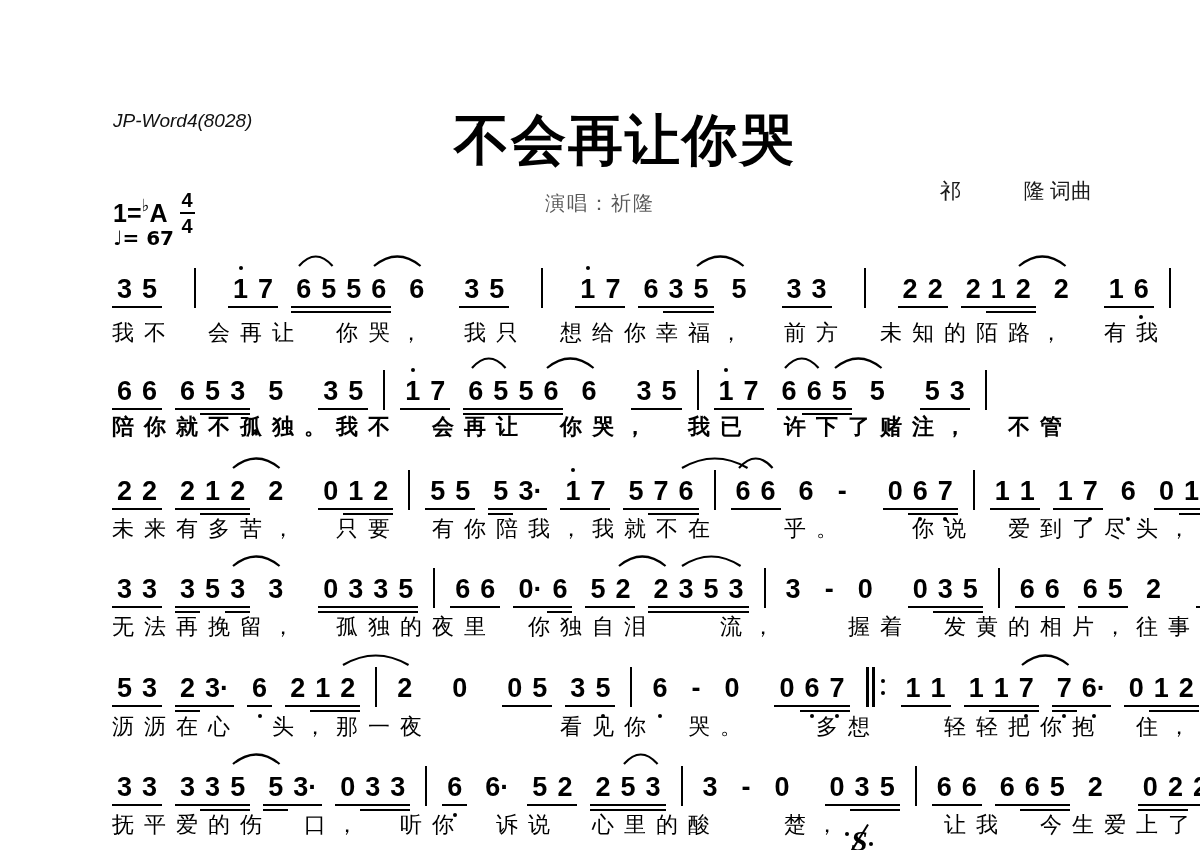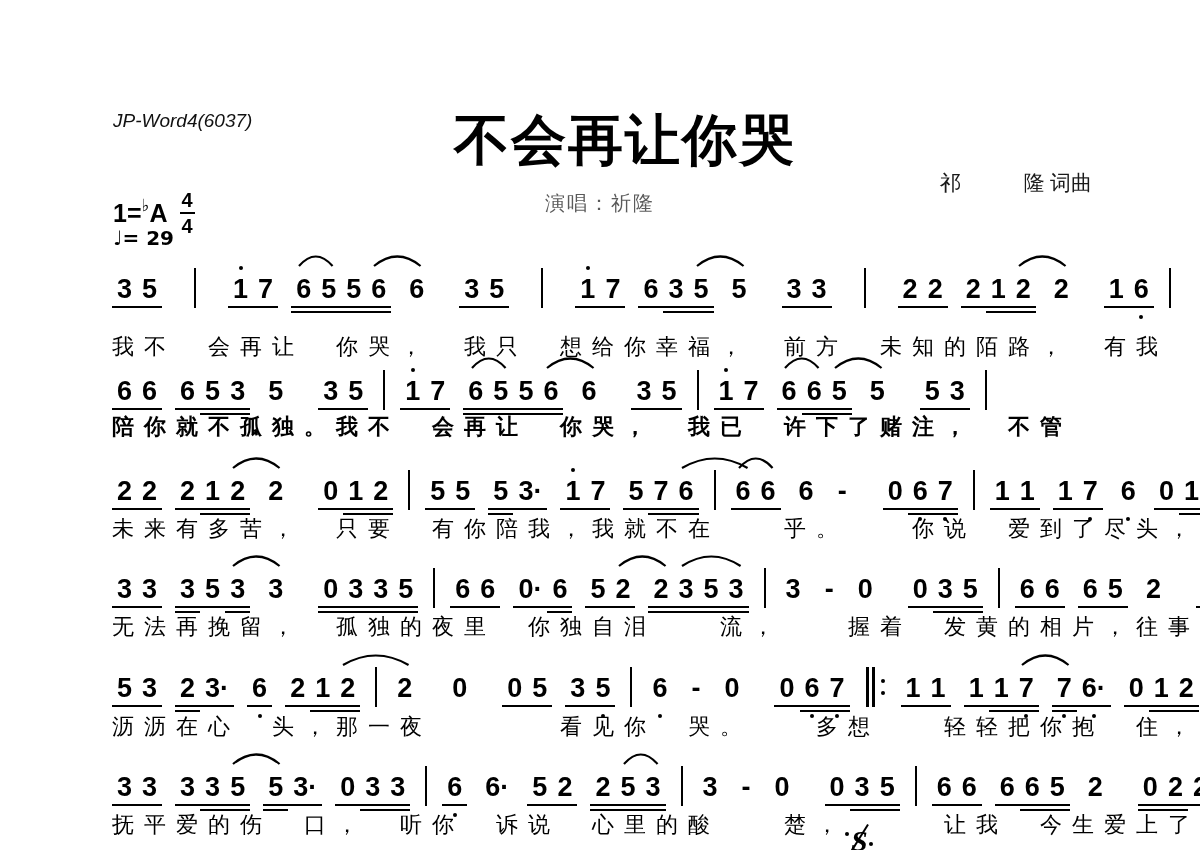--- a/index.html
+++ b/index.html
@@ -13,21 +13,21 @@
   }
   .title{
     position:absolute;left:0;top:104px;width:1200px;text-align:center;
     font-weight:bold;font-size:55px;letter-spacing:2px;margin-left:25px;
   }
   .subtitle{
     position:absolute;left:0;top:190px;width:1200px;text-align:center;
     font-size:20px;color:#5a5a5a;letter-spacing:2px;
   }
   .credits{
-    position:absolute;right:108px;top:168px;text-align:right;
+    position:absolute;right:108px;top:176px;text-align:right;
     font-size:21px;line-height:1.45;color:#1a1a1a;
   }
   .keyrow{position:absolute;left:113px;top:190px;display:flex;align-items:center;
     font-family:"Liberation Sans","DejaVu Sans",sans-serif;}
   .keymain{font-weight:bold;font-size:25px;}
   .flat{font-size:17px;vertical-align:8px;position:relative;top:-8px;font-weight:bold;}
   .meter{display:inline-block;margin-left:12px;text-align:center;font-weight:bold;font-size:20px;line-height:1;}
   .meter .num{padding:0 2px 2px 2px;}
   .meter .den{padding:2px 2px 0 2px;border-top:2px solid #000;}
   .tempo{
@@ -65,47 +65,47 @@
   }
   .segno .s{position:absolute;left:6px;top:0;}
   .segno .slash{position:absolute;left:13px;top:-2px;width:2px;height:34px;background:#000;transform:rotate(32deg);}
   .segno .d1,.segno .d2{position:absolute;width:4px;height:4px;border-radius:50%;background:#000;}
   .segno .d1{left:0;top:8px;}
   .segno .d2{right:2px;top:18px;}
 </style>
 </head>
 <body>
 
-<div class="watermark">JP-Word4(6037)</div>
+<div class="watermark">JP-Word4(8028)</div>
 <div class="title">不会再让你哭</div>
 <div class="subtitle">演唱：祈隆</div>
 <div class="credits">
   <div>祁　　　隆  词曲</div>
 </div>
 <div class="keyrow">
   <span class="keymain">1=</span>
     <span class="flat">♭</span>
     <span class="keymain">A</span>
   <span class="meter">
     <span class="num" style="display:block;">4</span>
     <span class="den" style="display:block;">4</span>
   </span>
 </div>
-<div class="tempo">♩= 29</div>
+<div class="tempo">♩= 67</div>
 
 <div class="noterow" id="nl0" style="top: 268px;"><span class="tok note">3<span class="u1"></span></span><span class="tok note">5<span class="u1"></span></span><span class="tok sp2"></span><span class="tok bar"></span><span class="tok sp2"></span><span class="tok note">1<span class="u1"></span><span class="hdot"></span></span><span class="tok note">7<span class="u1"></span></span><span class="tok sp1"></span><span class="tok note">6<span class="u1"></span><span class="u2"></span></span><span class="tok note">5<span class="u1"></span><span class="u2"></span></span><span class="tok note">5<span class="u1"></span><span class="u2"></span></span><span class="tok note">6<span class="u1"></span><span class="u2"></span></span><span class="tok sp1"></span><span class="tok note">6</span><span class="tok sp2"></span><span class="tok note">3<span class="u1"></span></span><span class="tok note">5<span class="u1"></span></span><span class="tok sp2"></span><span class="tok bar"></span><span class="tok sp2"></span><span class="tok note">1<span class="u1"></span><span class="hdot"></span></span><span class="tok note">7<span class="u1"></span></span><span class="tok sp1"></span><span class="tok note">6<span class="u1"></span></span><span class="tok note">3<span class="u1"></span><span class="u2"></span></span><span class="tok note">5<span class="u1"></span><span class="u2"></span></span><span class="tok sp1"></span><span class="tok note">5</span><span class="tok sp2"></span><span class="tok note">3<span class="u1"></span></span><span class="tok note">3<span class="u1"></span></span><span class="tok sp2"></span><span class="tok bar"></span><span class="tok sp2"></span><span class="tok note">2<span class="u1"></span></span><span class="tok note">2<span class="u1"></span></span><span class="tok sp1"></span><span class="tok note">2<span class="u1"></span></span><span class="tok note">1<span class="u1"></span><span class="u2"></span></span><span class="tok note">2<span class="u1"></span><span class="u2"></span></span><span class="tok sp1"></span><span class="tok note">2</span><span class="tok sp2"></span><span class="tok note">1<span class="u1"></span></span><span class="tok note">6<span class="u1"></span><span class="ldot"></span></span><span class="tok sp1"></span><span class="tok bar"></span><svg class="arc" width="37.546875" height="18" style="left: 185.383px;">
       <path d="M2,15 Q 18.7734375,-4 35.546875,15" fill="none" stroke="#000" stroke-width="2.2"></path>
     </svg><svg class="arc" width="50.546875" height="18" style="left: 260.477px;">
       <path d="M2,15 Q 25.2734375,-4 48.546875,15" fill="none" stroke="#000" stroke-width="2.2"></path>
     </svg><svg class="arc" width="50.546875" height="18" style="left: 582.727px;">
       <path d="M2,15 Q 25.2734375,-4 48.546875,15" fill="none" stroke="#000" stroke-width="2.2"></path>
     </svg><svg class="arc" width="50.546875" height="18" style="left: 904.977px;">
       <path d="M2,15 Q 25.2734375,-4 48.546875,15" fill="none" stroke="#000" stroke-width="2.2"></path>
     </svg></div>
-<div class="lyricrow" style="top: 332px; text-align: right;">我不　会再让　你哭，　我只　想给你幸福，　前方　未知的陌路，　有我</div>
+<div class="lyricrow" style="top: 318px; text-align: right;">我不　会再让　你哭，　我只　想给你幸福，　前方　未知的陌路，　有我</div>
 <div class="noterow" id="nl1" style="top: 370px;"><span class="tok note">6<span class="u1"></span></span><span class="tok note">6<span class="u1"></span></span><span class="tok sp1"></span><span class="tok note">6<span class="u1"></span></span><span class="tok note">5<span class="u1"></span><span class="u2"></span></span><span class="tok note">3<span class="u1"></span><span class="u2"></span></span><span class="tok sp1"></span><span class="tok note">5</span><span class="tok sp2"></span><span class="tok note">3<span class="u1"></span></span><span class="tok note">5<span class="u1"></span></span><span class="tok sp1"></span><span class="tok bar"></span><span class="tok sp1"></span><span class="tok note">1<span class="u1"></span><span class="hdot"></span></span><span class="tok note">7<span class="u1"></span></span><span class="tok sp1"></span><span class="tok note">6<span class="u1"></span><span class="u2"></span></span><span class="tok note">5<span class="u1"></span><span class="u2"></span></span><span class="tok note">5<span class="u1"></span><span class="u2"></span></span><span class="tok note">6<span class="u1"></span><span class="u2"></span></span><span class="tok sp1"></span><span class="tok note">6</span><span class="tok sp2"></span><span class="tok note">3<span class="u1"></span></span><span class="tok note">5<span class="u1"></span></span><span class="tok sp1"></span><span class="tok bar"></span><span class="tok sp1"></span><span class="tok note">1<span class="u1"></span><span class="hdot"></span></span><span class="tok note">7<span class="u1"></span></span><span class="tok sp1"></span><span class="tok note">6<span class="u1"></span></span><span class="tok note">6<span class="u1"></span><span class="u2"></span></span><span class="tok note">5<span class="u1"></span><span class="u2"></span></span><span class="tok sp1"></span><span class="tok note">5</span><span class="tok sp2"></span><span class="tok note">5<span class="u1"></span></span><span class="tok note">3<span class="u1"></span></span><span class="tok sp1"></span><span class="tok bar"></span><svg class="arc" width="37.546875" height="18" style="left: 357.57px;">
       <path d="M2,15 Q 18.7734375,-4 35.546875,15" fill="none" stroke="#000" stroke-width="2.2"></path>
     </svg><svg class="arc" width="50.546875" height="18" style="left: 432.664px;">
       <path d="M2,15 Q 25.2734375,-4 48.546875,15" fill="none" stroke="#000" stroke-width="2.2"></path>
     </svg><svg class="arc" width="37.546875" height="18" style="left: 670.852px;">
       <path d="M2,15 Q 18.7734375,-4 35.546875,15" fill="none" stroke="#000" stroke-width="2.2"></path>
     </svg><svg class="arc" width="50.546875" height="18" style="left: 720.914px;">
       <path d="M2,15 Q 25.2734375,-4 48.546875,15" fill="none" stroke="#000" stroke-width="2.2"></path>
     </svg></div>
 <div class="lyricrow" style="top: 412px; font-weight: bold;">陪你就不孤独。我不　会再让　你哭，　我已　许下了赌注，　不管</div>

